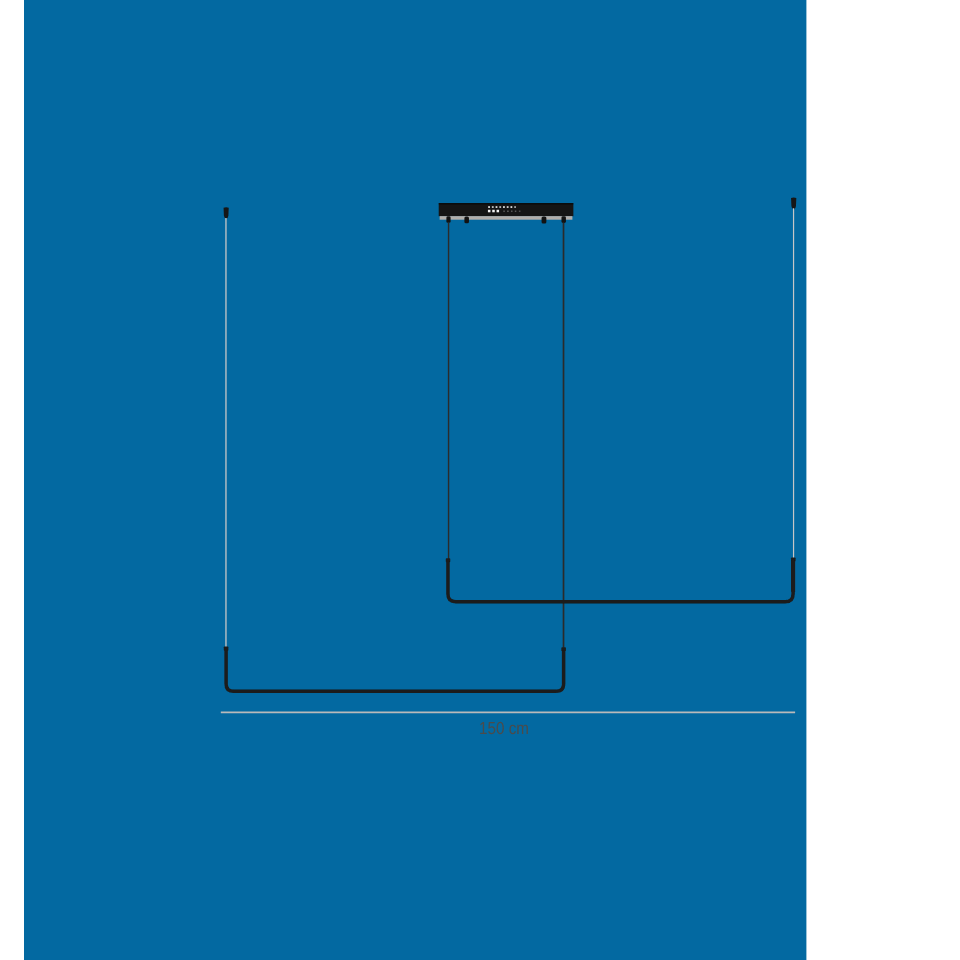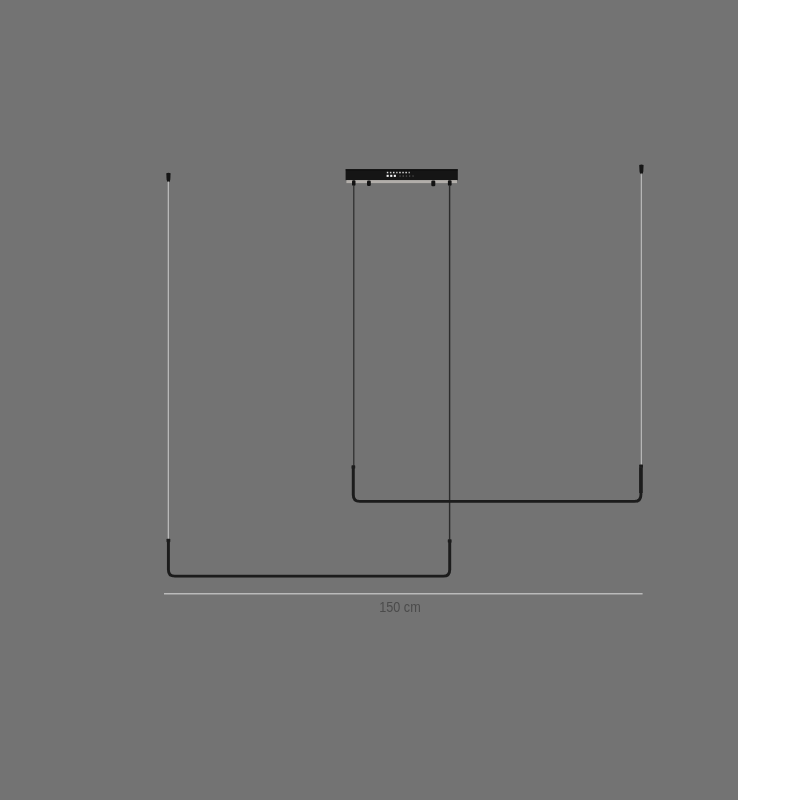--- a/index.html
+++ b/index.html
@@ -1,16 +1,16 @@
 <!DOCTYPE html>
 <html><head>
 <meta charset="utf-8">
 <style>
   html,body{margin:0;padding:0;background:#ffffff;}
-  #stage{position:relative;width:738px;height:800px;background:#737373;overflow:hidden;}
+  #stage{position:relative;width:652px;height:800px;background:#0369a1;overflow:hidden;margin-left:20px;}
   svg{display:block;}
   text{font-family:"Liberation Sans", sans-serif;}
 </style>
 </head>
 <body>
 <div id="stage">
 <svg width="800" height="800" viewBox="0 0 800 800" xmlns="http://www.w3.org/2000/svg">
   <defs>
     <filter id="soft" x="-20%" y="-20%" width="140%" height="140%">
       <feGaussianBlur stdDeviation="0.33"></feGaussianBlur>

